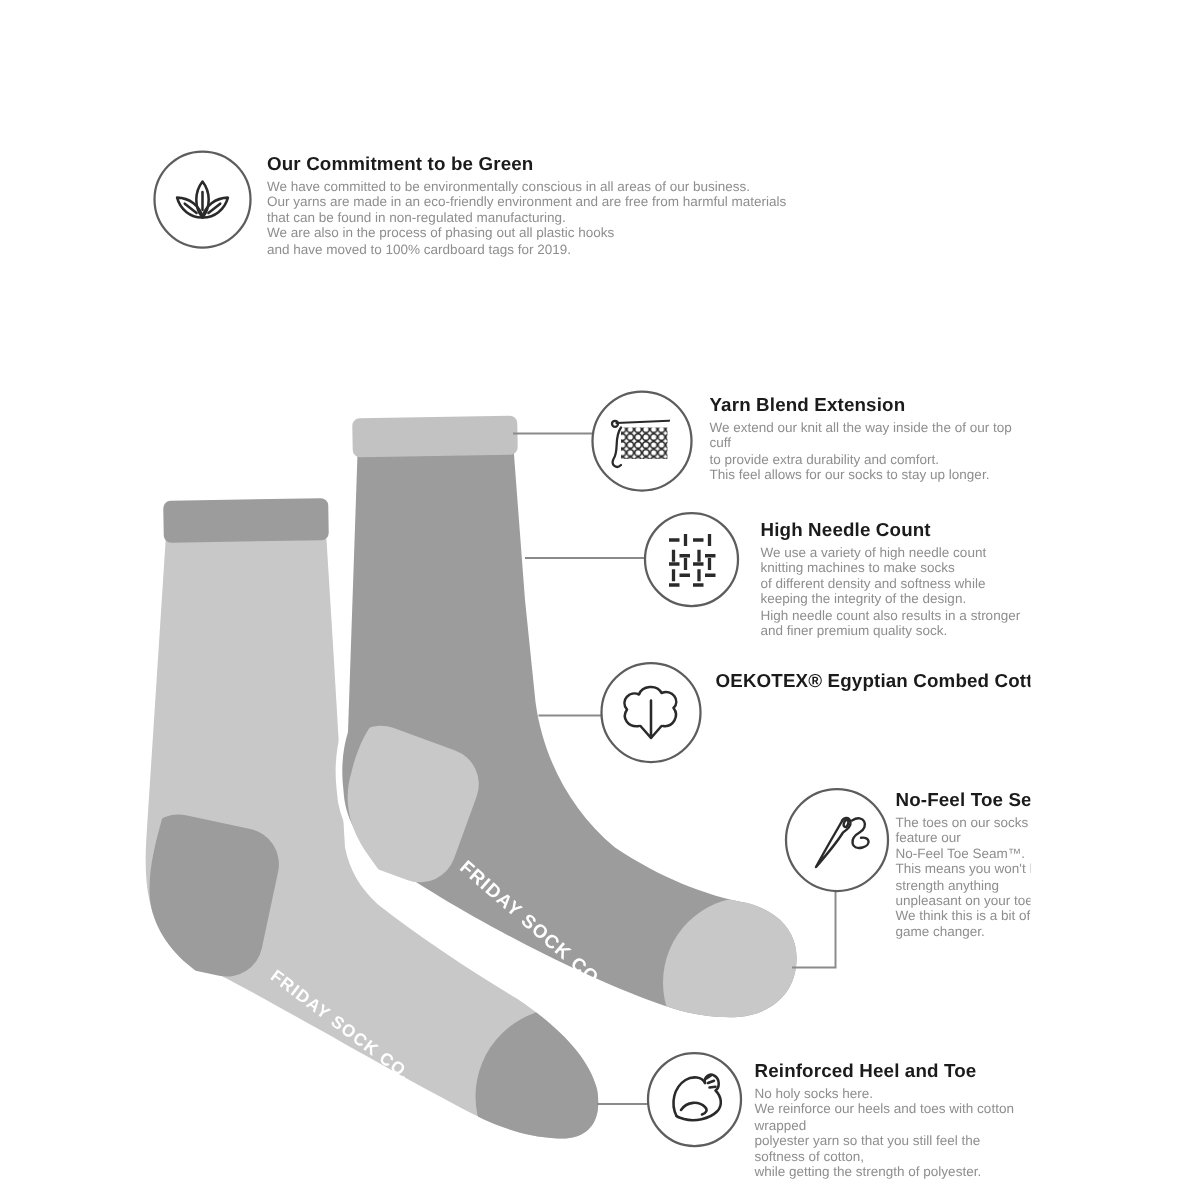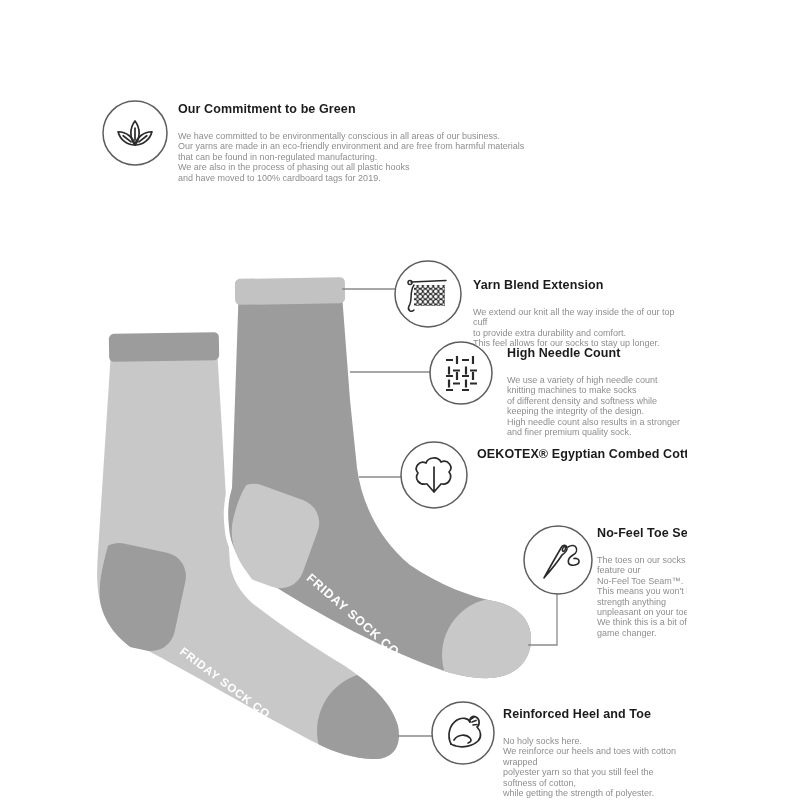--- a/index.html
+++ b/index.html
@@ -12,21 +12,21 @@
     position:relative;width:687px;height:800px;background:var(--bg);
     font-family:"Liberation Sans", sans-serif;overflow:hidden;
   }
   #art{position:absolute;left:0;top:0;}
   .section{position:absolute;}
   .sec-title{
     font-size:12.5px;font-weight:bold;color:var(--title-text);
     letter-spacing:0.1px;white-space:nowrap;
   }
   .sec-body{
-    margin-top:15px;font-size:9px;line-height:10.4px;color:var(--body-text);
+    margin-top:3px;font-size:9px;line-height:10.4px;color:var(--body-text);
     white-space:pre-line;
   }
   .sock-brand{
     position:absolute;color:var(--sock-text);font-weight:bold;
     letter-spacing:0.8px;white-space:nowrap;transform-origin:left top;
   }
   .brand-left{left:185px;top:645px;font-size:11.5px;transform:rotate(37deg);}
   .brand-right{left:313px;top:571px;font-size:12.5px;transform:rotate(41deg);}
 </style>
 </head>
@@ -145,21 +145,21 @@
 
   <div class="section" style="left:178px;top:102px">
     <div class="sec-title">Our Commitment to be Green</div>
     <div class="sec-body">We have committed to be environmentally conscious in all areas of our business.
 Our yarns are made in an eco-friendly environment and are free from harmful materials
 that can be found in non-regulated manufacturing.
 We are also in the process of phasing out all plastic hooks
 and have moved to 100% cardboard tags for 2019.</div>
   </div>
 
-  <div class="section" style="left:473px;top:278px">
+  <div class="section" style="left:473px;top:263px">
     <div class="sec-title">Yarn Blend Extension</div>
     <div class="sec-body">We extend our knit all the way inside the of our top cuff
 to provide extra durability and comfort.
 This feel allows for our socks to stay up longer.</div>
   </div>
 
   <div class="section" style="left:507px;top:346px">
     <div class="sec-title">High Needle Count</div>
     <div class="sec-body">We use a variety of high needle count knitting machines to make socks
 of different density and softness while keeping the integrity of the design.

